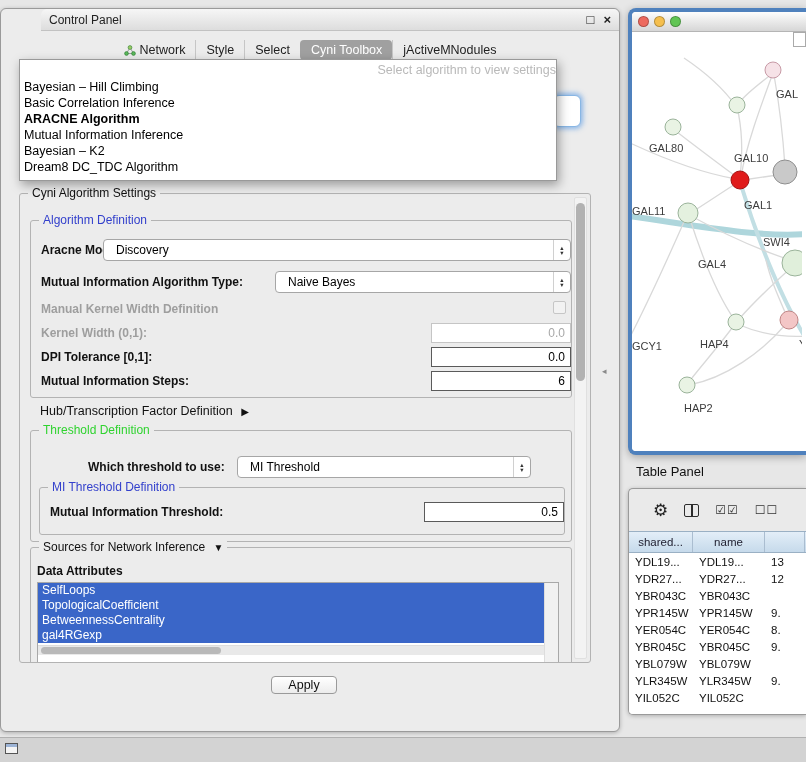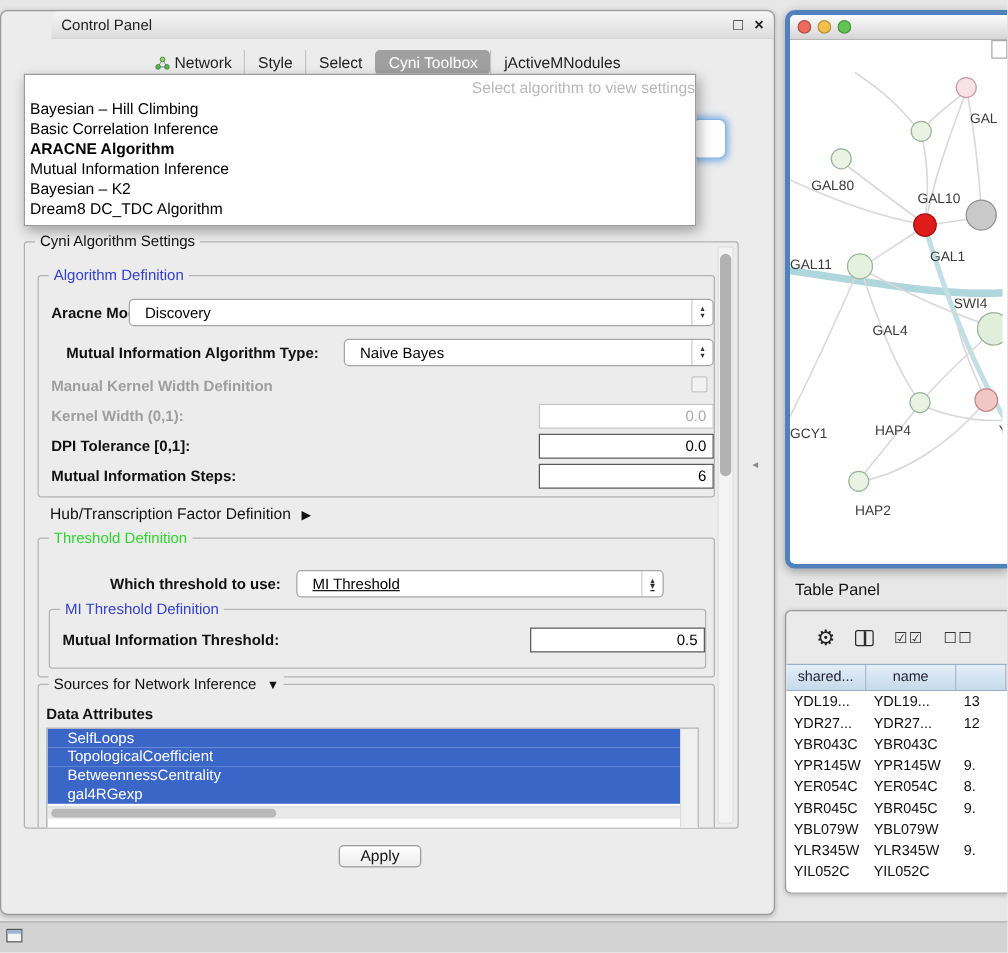--- a/index.html
+++ b/index.html
@@ -45,21 +45,21 @@
 
   .field{position:absolute;height:20px;background:#fff;border:1px solid #5a5a5a;font-size:12px;color:#000;text-align:right;padding:2px 5px 0 4px;}
   .field.disabled{border-color:#c5c5c5;color:#a8a8a8;}
 
   .checkbox{position:absolute;width:13px;height:13px;background:#f2f2f2;border:1px solid #c6c6c6;border-radius:2px;}
 
   .expand-icon{font-size:10px;color:#111;margin-left:5px;}
 
   
   .attr-list{position:absolute;background:#fff;border:1px solid #a8a8a8;overflow:hidden;}
-  .attr-item{height:15px;line-height:15px;background:#3a66c8;color:#fff;font-size:12px;padding-left:16px;width:calc(100% - 14px);white-space:nowrap;overflow:hidden;}
+  .attr-item{height:15px;line-height:15px;background:#3a66c8;color:#fff;font-size:12px;padding-left:4px;width:calc(100% - 14px);white-space:nowrap;overflow:hidden;}
   .list-vtrack{position:absolute;right:0;top:0;bottom:0;width:14px;background:#f1f1f1;border-left:1px solid #ddd;}
   .list-hscroll{position:absolute;left:0;right:14px;top:62px;height:10px;background:#e9e9e9;border-top:1px solid #ddd;}
   .hthumb{position:absolute;left:3px;top:1px;width:180px;height:7px;background:#b9b9b9;border-radius:4px;}
 
   .vscroll{position:absolute;right:3px;top:3px;width:13px;height:462px;background:#f3f3f3;border:1px solid #e0e0e0;border-radius:2px;}
   .vthumb{position:absolute;left:1px;top:5px;width:9px;height:178px;background:#b2b2b2;border-radius:5px;}
 
   .apply-btn{position:absolute;left:270px;top:667px;width:66px;height:18px;background:linear-gradient(#ffffff,#ececec);border:1px solid #9a9a9a;border-radius:4px;display:flex;align-items:center;justify-content:center;font-size:12.5px;color:#111;}
 
   .bottom-tabs{position:absolute;left:0;top:700px;right:0;display:flex;justify-content:center;align-items:center;height:23px;}
@@ -157,21 +157,21 @@
 
         <span class="row-label" style="left:10px;top:22px;">Aracne Mode:</span>
         <div class="combo" style="left:72px;top:18px;width:468px;">
           <span class="combo-val">Discovery</span>
           <span class="combo-arrows">
               <span>▴</span>
               <span>▾</span>
             </span>
         </div>
 
-        <span class="row-label" style="left:10px;top:54px;margin-left:12px;">Mutual Information Algorithm Type:</span>
+        <span class="row-label" style="left:10px;top:54px;">Mutual Information Algorithm Type:</span>
         <div class="combo" style="left:244px;top:50px;width:296px;">
           <span class="combo-val">Naive Bayes</span>
           <span class="combo-arrows">
               <span>▴</span>
               <span>▾</span>
             </span>
         </div>
 
         <span class="row-label disabled" style="left:10px;top:81px;">Manual Kernel Width Definition</span>
         <div class="checkbox" style="left:522px;top:80px;"></div>
@@ -188,21 +188,21 @@
 
       <span class="plain-label" style="left:20px;top:210px;">
         <span>Hub/Transcription Factor Definition</span>
         <span class="expand-icon">▶</span>
       </span>
 
       <div class="titled" style="left:10px;top:236px;width:542px;height:112px;">
         <span class="tlabel green">Threshold Definition</span>
 
         <span class="row-label" style="left:57px;top:29px;">Which threshold to use:</span>
-        <div class="combo" style="left:206px;top:25px;width:294px;text-decoration:underline;">
+        <div class="combo" style="left:206px;top:25px;width:294px;">
           <span class="combo-val">MI Threshold</span>
           <span class="combo-arrows">
               <span>▴</span>
               <span>▾</span>
             </span>
         </div>
 
         <div class="titled" style="left:8px;top:56px;width:526px;height:48px;">
           <span class="tlabel blue">MI Threshold Definition</span>
           <span class="row-label" style="left:10px;top:17px;">Mutual Information Threshold:</span>

